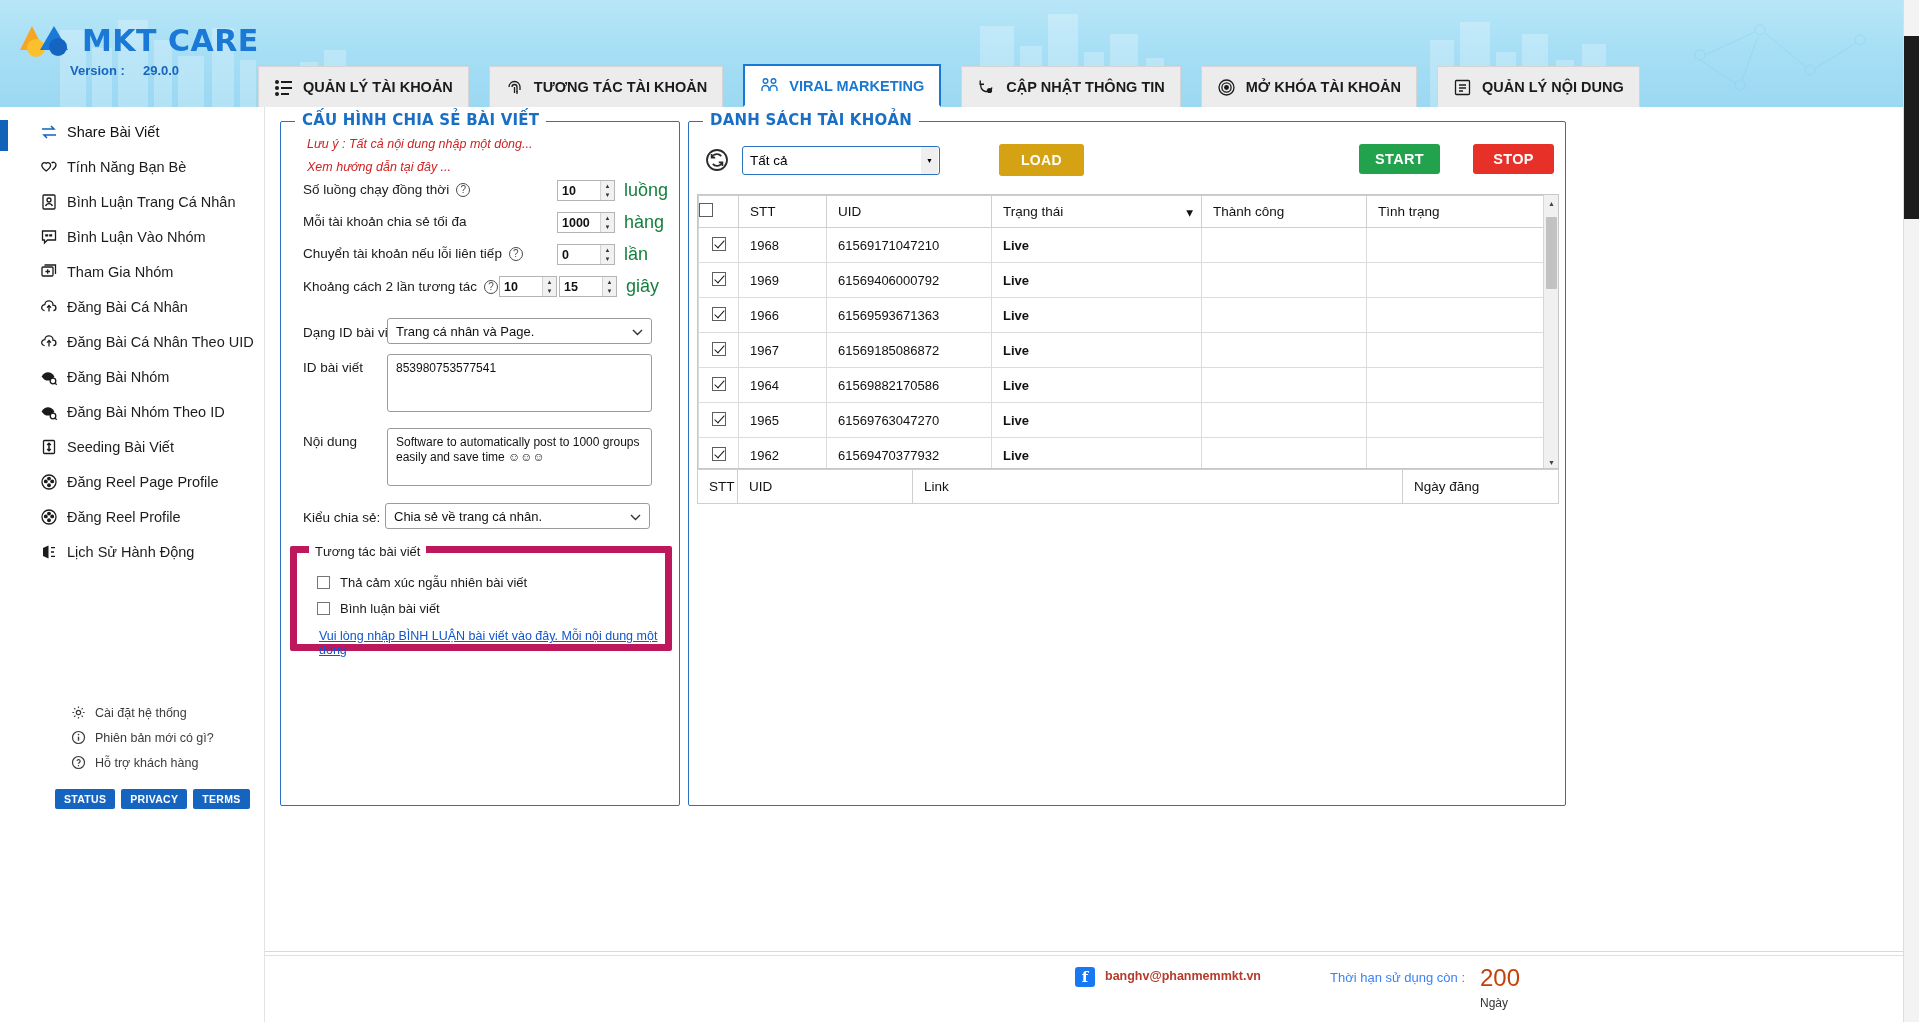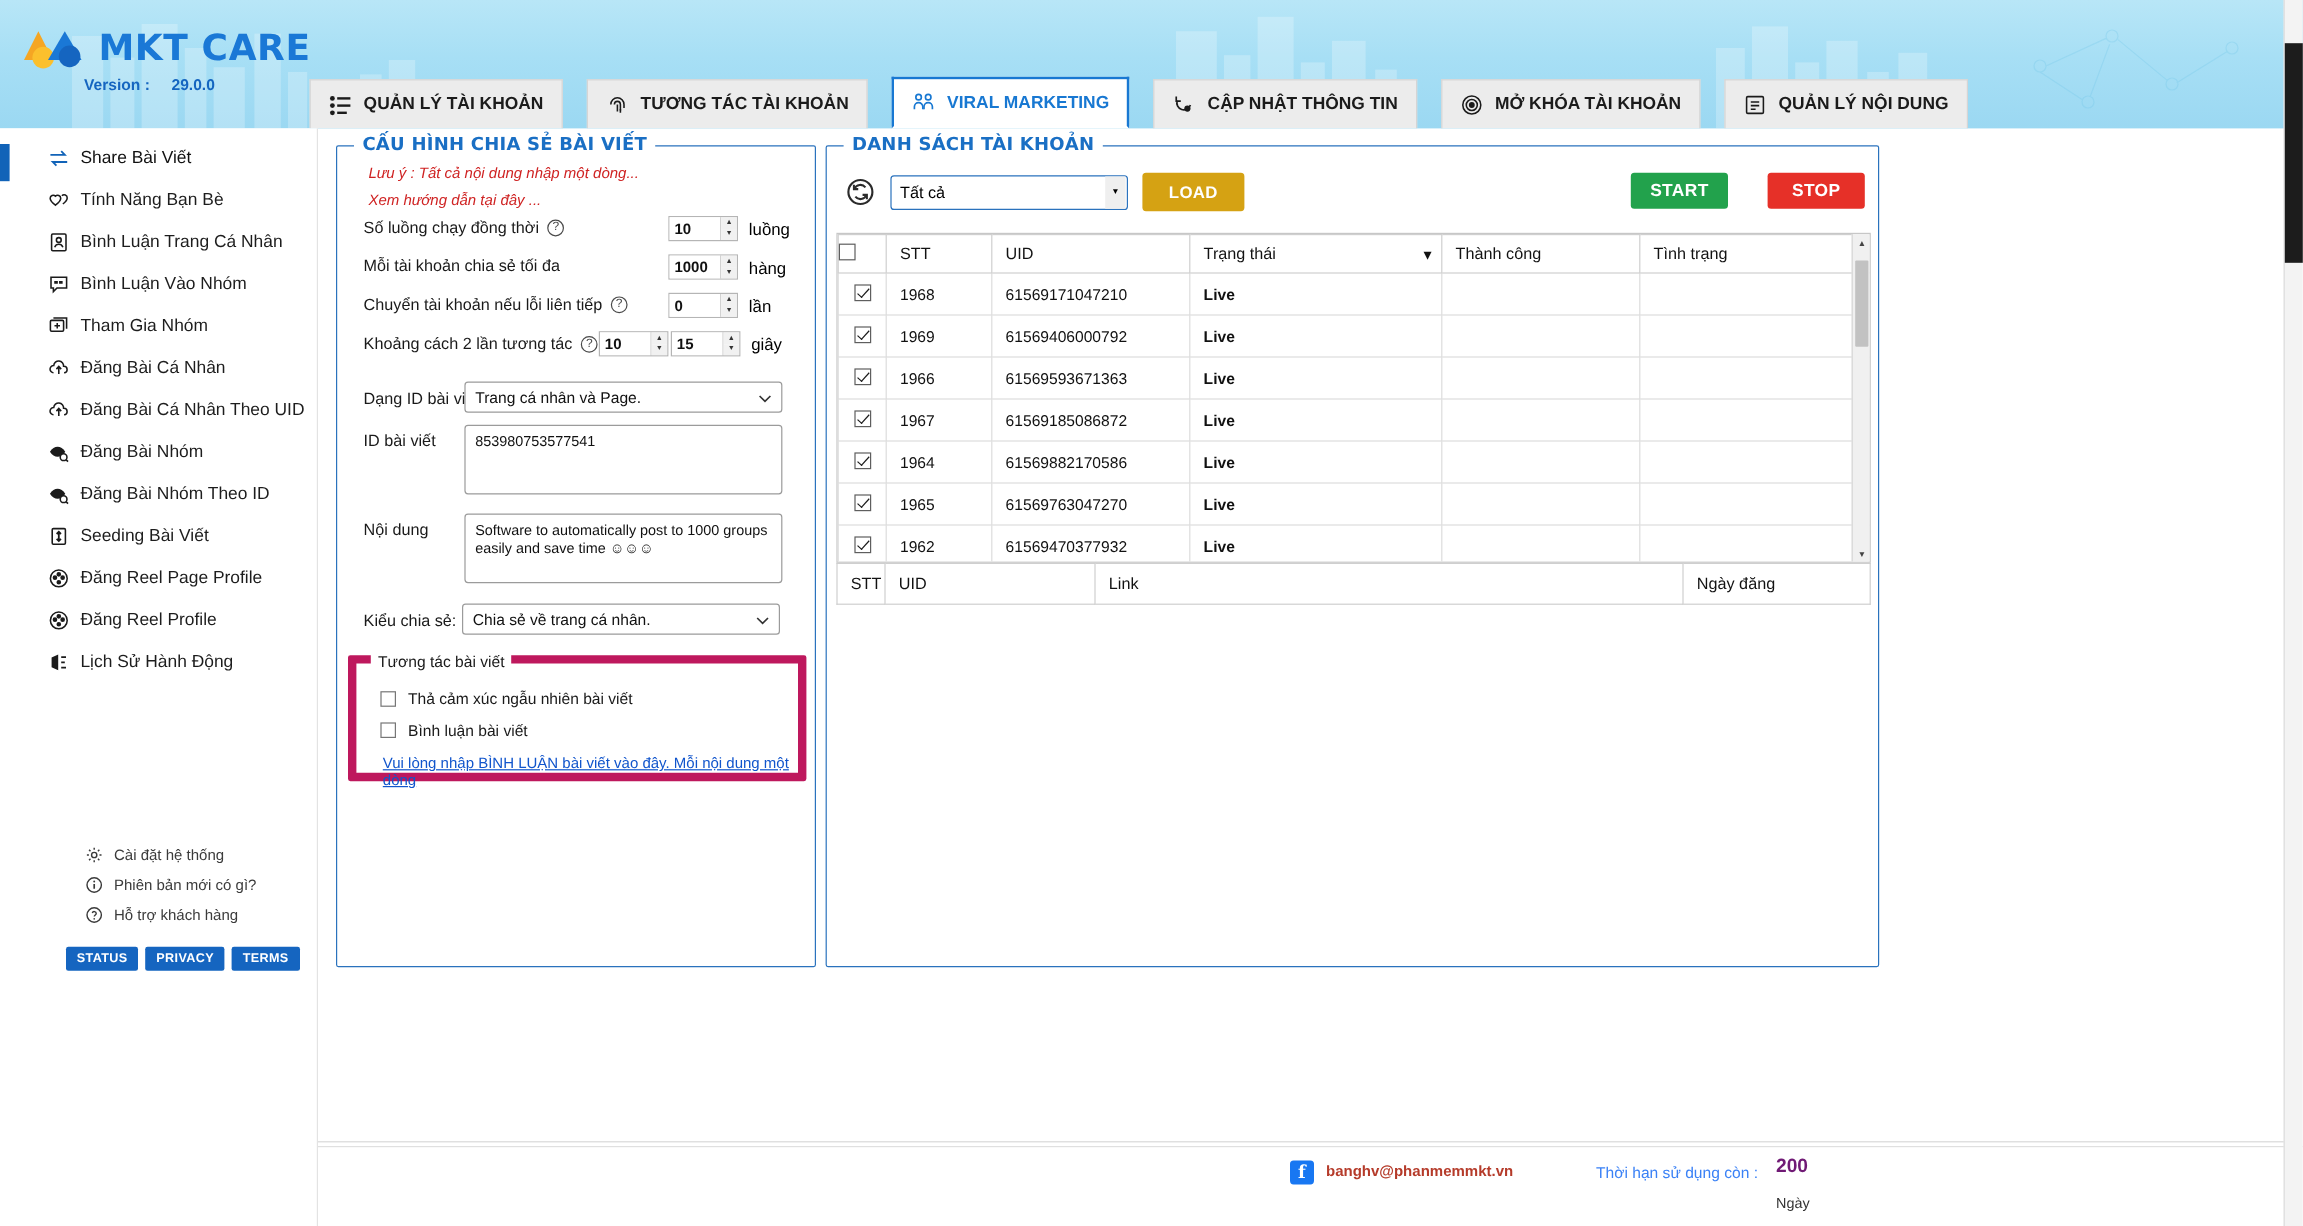--- a/index.html
+++ b/index.html
@@ -96,21 +96,21 @@
   .spin { display:flex; width: 58px; height: 21px; border: 1px solid #b5b5b5; background: #fff; }
   .spin input {
     width: 42px; border: none; outline: none; font-size: 12.5px; padding-left: 4px;
     font-weight: bold; color: #111; font-family: "Liberation Sans", sans-serif;
   }
   .spin .arrows { width: 15px; border-left: 1px solid #d2d2d2; display: flex; flex-direction: column; }
   .spin .arrows div {
     flex: 1; display: flex; align-items: center; justify-content: center;
     font-size: 6px; color: #333; background: #f1f1f1; cursor: pointer;
   }
-  .unit { font-size: 14px; color: #000000; margin-left: 9px; }
+  .unit { font-size: 18px; color: #15803d; margin-left: 9px; }
 
   .sel {
     height: 26px; border: 1px solid #9b9b9b; border-radius: 3px; background: #fff;
     display: flex; align-items: center; padding: 0 8px; font-size: 13px; color: #111;
     justify-content: space-between; cursor: pointer;
   }
   .ta {
     border: 1px solid #9b9b9b; border-radius: 3px; background: #fff;
     font-size: 12px; color: #111; padding: 6px 8px; line-height: 15px;
     overflow: hidden; font-family: "Liberation Sans", sans-serif;
@@ -139,21 +139,21 @@
     width: 198px; height: 29px; border: 1px solid #2a72bd; border-radius: 3px;
     background: #fff; display: flex; align-items: center; justify-content: space-between;
     padding: 0 7px; font-size: 13.5px; cursor: pointer;
   }
   .acc-sel .arrowbox {
     width: 17px; height: 27px; background: #efefef; display: flex; align-items: center;
     justify-content: center; font-size: 7px; margin-right: -6px;
   }
   .btn-load {
     background: #d5a213; color: #fff; font-weight: bold; font-size: 14px;
-    padding: 8px 22px; border: none; border-radius: 3px; cursor: pointer; letter-spacing:.3px;
+    padding: 8px 22px; border: none; border-radius: 3px; cursor: pointer; letter-spacing:.3px;margin-left:47px;
   }
   .btn-start, .btn-stop {
     position: absolute; top: 22px; color: #fff; font-weight: bold; font-size: 14.5px;
     border: none; border-radius: 3px; width: 81px; height: 30px; cursor: pointer; letter-spacing:.3px;
   }
   .btn-start { background: #22a24c; right: 125px; }
   .btn-stop  { background: #e63028; right: 11px; }
 
   table { border-collapse: collapse; width: 100%; padding-left: 39px; }
   .acct-table-wrap {
@@ -190,21 +190,21 @@
 
   
   .footer {
     position: absolute; left: 265px; top: 955px; width: 1654px; height: 67px;
     background: #fff; border-top: 1px solid #e0e0e0;
   }
   .fb-ic { position: absolute; left: 810px; top: 11px; width: 20px; height: 20px; background: #1877f2; border-radius: 3px;
            color:#fff; font-weight:bold; font-size:15px; text-align:center; line-height:20px; font-family:"DejaVu Serif",serif;}
   .fb-mail { position: absolute; left: 840px; top: 13px; font-size: 12.5px; color: #b53b2a; font-weight: bold;}
   .expire-lbl { position: absolute; left: 1065px; top: 14px; font-size: 13px; color: #3b82f6; }
-  .expire-num { position: absolute; left: 1215px; top: 8px; font-size: 16px; font-weight: bold; color: #701a75; }
+  .expire-num { position: absolute; left: 1215px; top: 8px; font-size: 24px; font-weight: normal; color: #c2410c; }
   .expire-unit { position: absolute; left: 1215px; top: 40px; font-size: 12px; color: #333; }
 
   .right-edge { position: absolute; right: 0; top: 0; width: 16px; height: 1022px; background: #f3f3f3; border-left:1px solid #ddd;}
   .right-edge .blk { position: absolute; left:0; top: 36px; width: 16px; height: 183px; background: #1c1c1c; }
   .botline { position: absolute; left: 265px; top: 951px; width: 1640px; height:1px; background:#d9d9d9;}
 </style>
 </head>
 <body>
 
 <div id="app">

